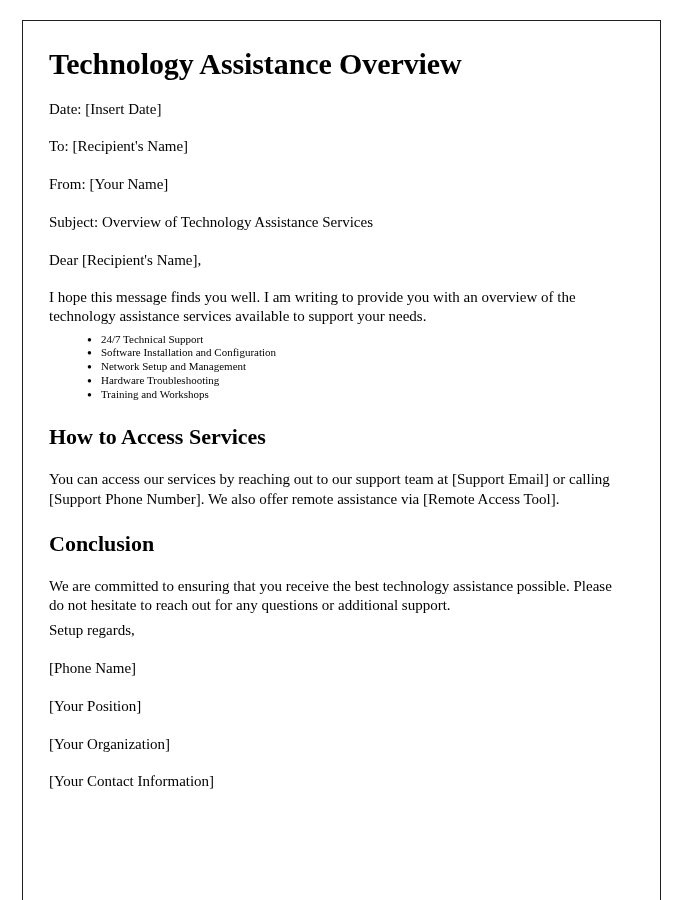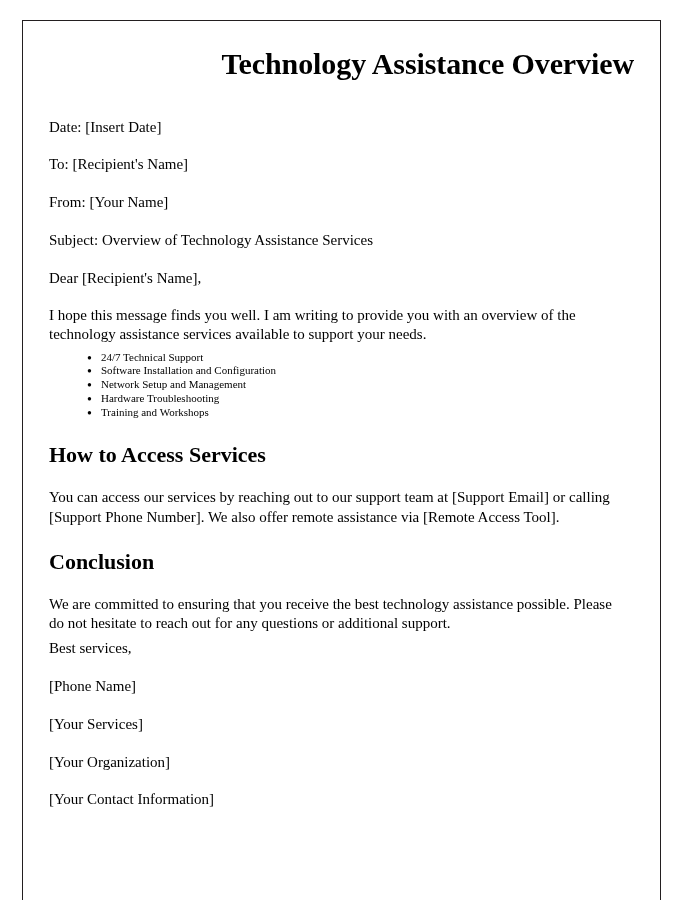--- a/index.html
+++ b/index.html
@@ -33,22 +33,21 @@
   #doc-body {
     padding: 26px 26px 0 26px;
   }
 
   
   .doc-title {
     font-size: 30px;
     font-weight: bold;
     line-height: 1.15;
     letter-spacing: -0.1px;
-    margin: 0 0 36px 0;
-    text-align: right;
+    margin: 0 0 18px 0;
   }
   .section-heading {
     font-size: 22px;
     font-weight: bold;
     line-height: 1.2;
     margin: 22px 0 20px 0;
   }
 
   
   .meta-line {
@@ -122,21 +121,21 @@
       <li>Training and Workshops</li>
     </ul>
 
     <h2 class="section-heading">How to Access Services</h2>
     <p class="body-para">You can access our services by reaching out to our support team at [Support Email] or calling [Support Phone Number]. We also offer remote assistance via [Remote Access Tool].</p>
 
     <h2 class="section-heading">Conclusion</h2>
     <p class="body-para">We are committed to ensuring that you receive the best technology assistance possible. Please do not hesitate to reach out for any questions or additional support.</p>
 
     <div class="sig-block">
-      <p class="sig-line">Best services,</p>
+      <p class="sig-line">Setup regards,</p>
       <p class="sig-line">[Phone Name]</p>
-      <p class="sig-line">[Your Services]</p>
+      <p class="sig-line">[Your Position]</p>
       <p class="sig-line">[Your Organization]</p>
       <p class="sig-line">[Your Contact Information]</p>
     </div>
 
   </div>
 </div>
 
 </body></html>

